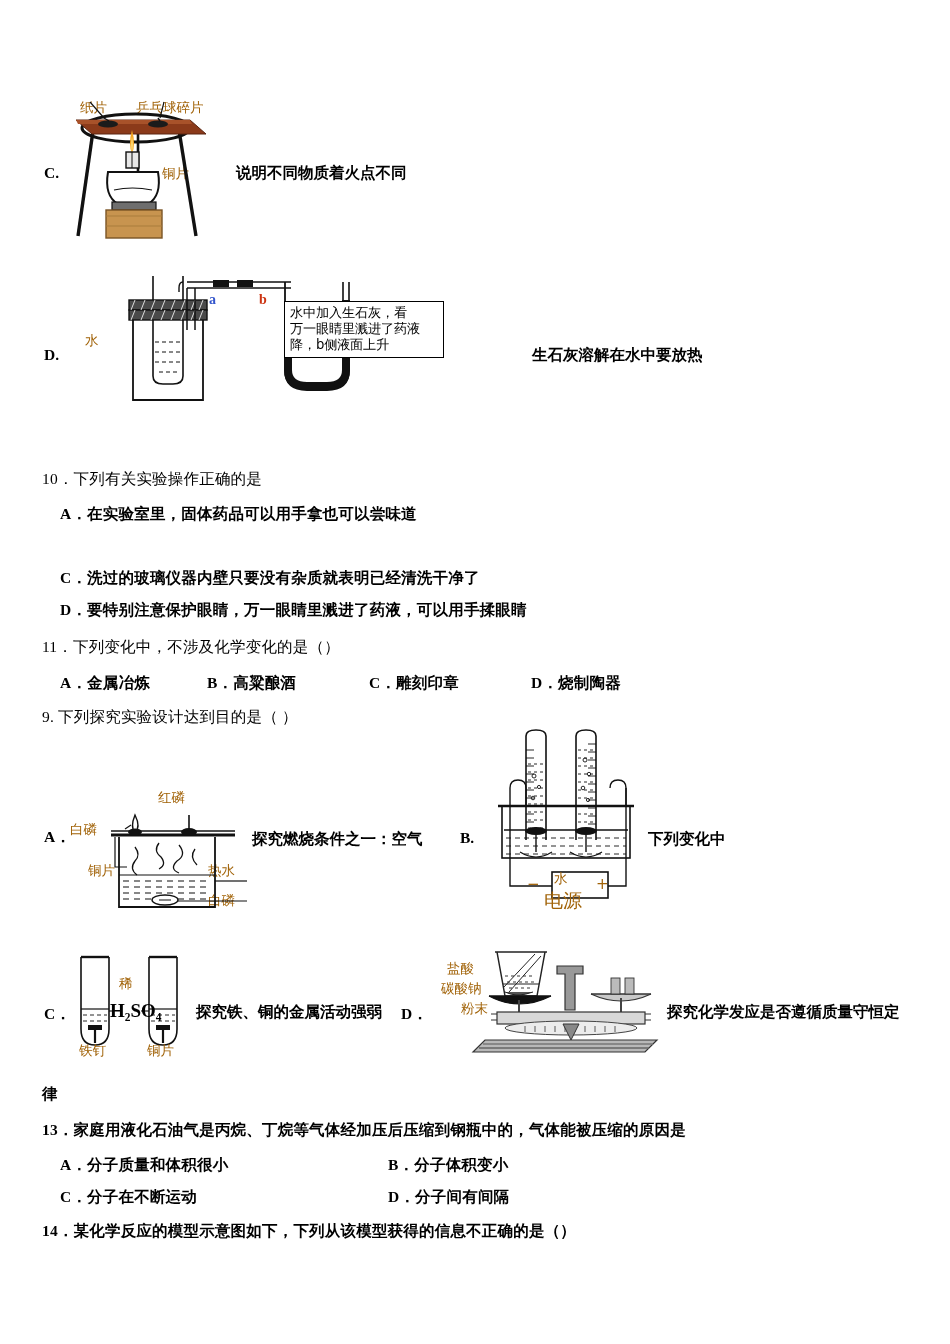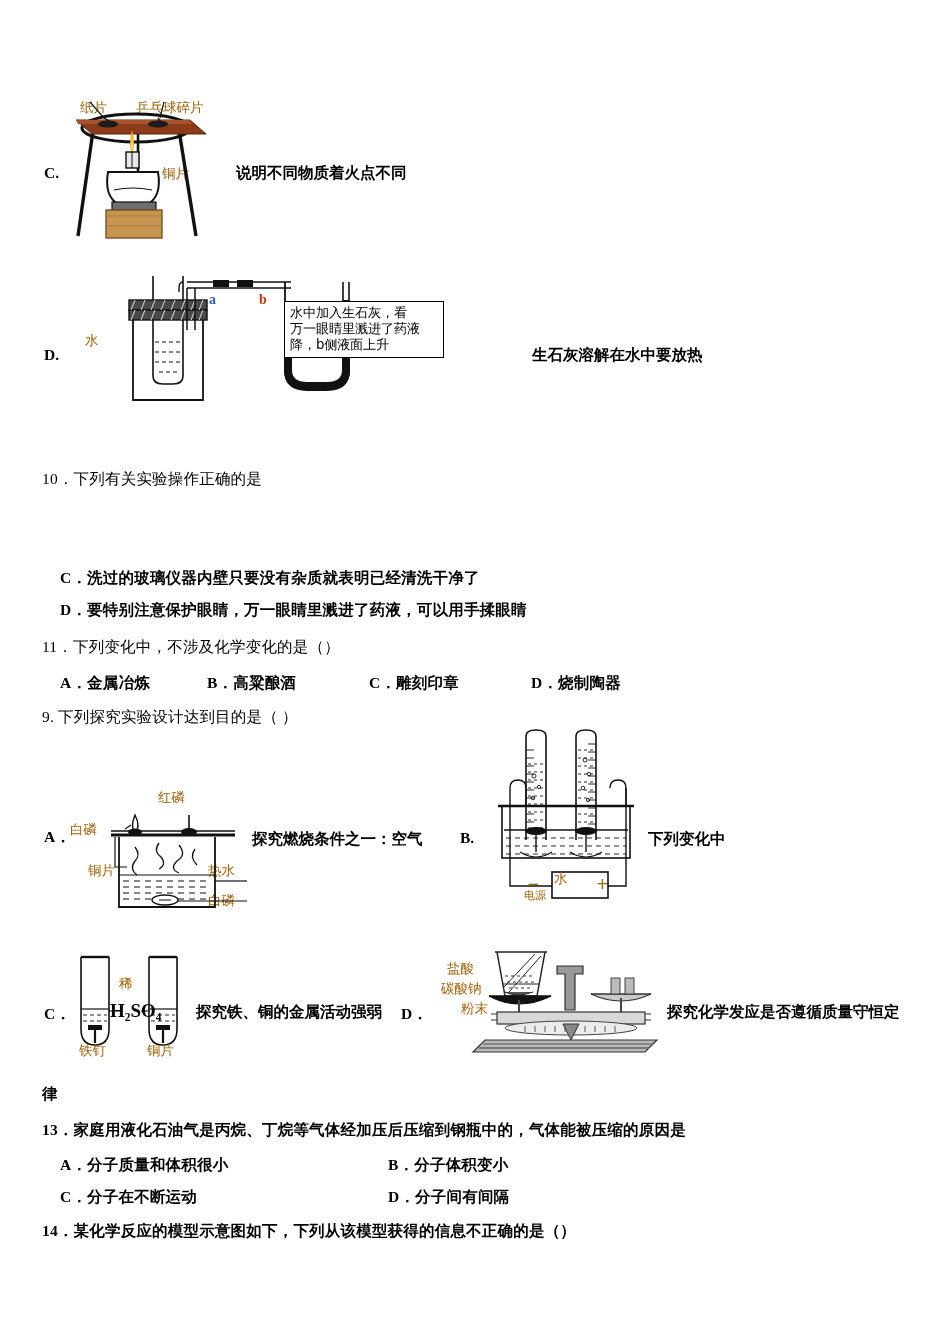--- a/index.html
+++ b/index.html
@@ -173,20 +173,21 @@
 
   <div class="abs note-box" style="left:284px; top:301px;">
     <div>水中加入生石灰，看</div>
     <div>万一眼睛里溅进了药液</div>
     <div>降，b侧液面上升</div>
   </div>
 
   <div class="abs desc" style="left:484px; top:345px;margin-left:48px;">生石灰溶解在水中要放热</div>
 
   <div class="abs qtext" style="left:42px; top:470px; font-weight:normal;">10．下列有关实验操作正确的是</div>
+  <div class="abs qtext" style="left:60px; top:505px;">A．在实验室里，固体药品可以用手拿也可以尝味道</div>
   <div class="abs qtext" style="left:60px; top:569px;">C．洗过的玻璃仪器内壁只要没有杂质就表明已经清洗干净了</div>
   <div class="abs qtext" style="left:60px; top:601px;">D．要特别注意保护眼睛，万一眼睛里溅进了药液，可以用手揉眼睛</div>
 
   <div class="abs qtext" style="left:42px; top:638px; font-weight:normal;">11．下列变化中，不涉及化学变化的是（）</div>
   <div class="abs qtext" style="left:60px; top:674px;">A．金属冶炼</div>
   <div class="abs qtext" style="left:207px; top:674px;">B．高粱酿酒</div>
   <div class="abs qtext" style="left:369px; top:674px;">C．雕刻印章</div>
   <div class="abs qtext" style="left:531px; top:674px;">D．烧制陶器</div>
 
   <div class="abs qtext" style="left:42px; top:708px; font-weight:normal;">9. 下列探究实验设计达到目的是（      ）</div>
@@ -291,21 +292,21 @@
       <path d="M20 58 L20 156 L62 156" fill="none" stroke="#111" stroke-width="1.4"></path>
       <path d="M136 58 L136 156 L118 156" fill="none" stroke="#111" stroke-width="1.4"></path>
 
       <rect x="62" y="142" width="56" height="26" fill="#fff" stroke="#111" stroke-width="1.6"></rect>
     </svg>
   </div>
 
   <div class="abs lbl-small" style="left:554px; top:870px;">水</div>
   <div class="abs lbl-small" style="left:527px; top:875px; font-size:15px;">−</div>
   <div class="abs lbl-small" style="left:596px; top:875px; font-size:15px;">+</div>
-  <div class="abs lbl-small" style="left:524px; top:888px; font-size:11px;">电源</div>
+  <div class="abs lbl-small" style="left:544px; top:888px; font-size:19px;">电源</div>
 
   <div class="abs desc" style="left:648px; top:829px;">下列变化中</div>
 
   <div class="abs opt-letter" style="left:44px; top:1004px;">C．</div>
 
   <div class="abs" id="fig12c">
     <svg width="135" height="105" viewBox="0 0 135 105">
 
       <path d="M6 2 L6 74 Q6 90 20 90 Q34 90 34 74 L34 2" fill="none" stroke="#111" stroke-width="1.6"></path>
       <path d="M6 2 L34 2" stroke="#111" stroke-width="2.4"></path>

